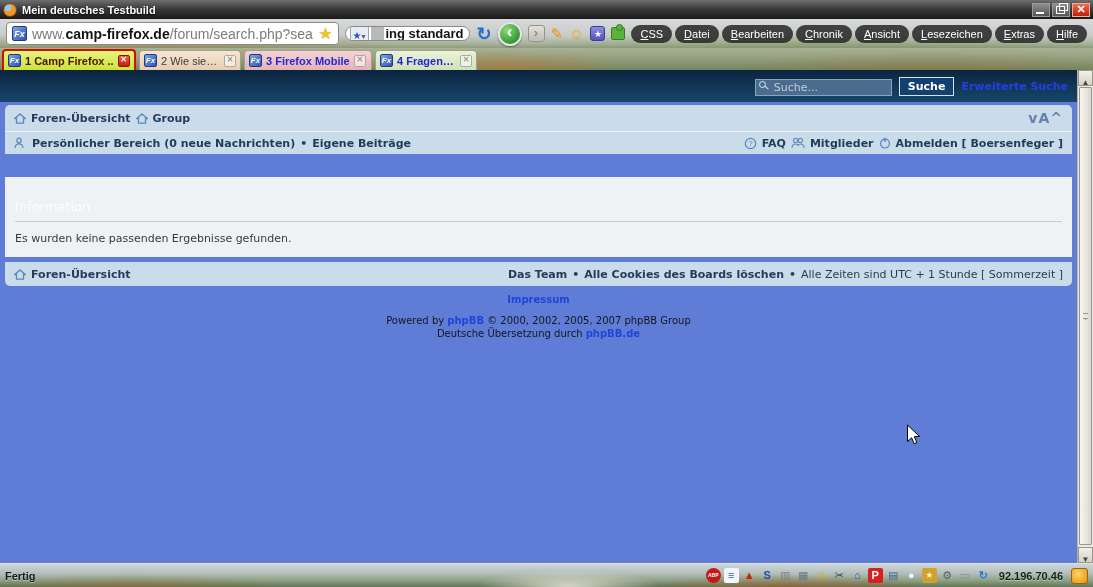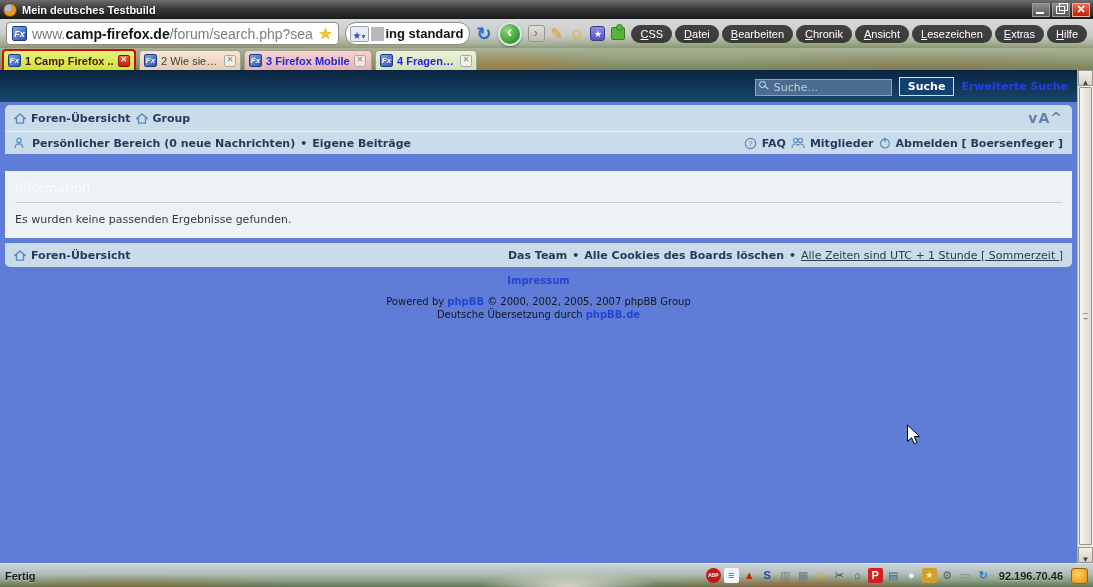--- a/index.html
+++ b/index.html
@@ -45,21 +45,21 @@
   .fx-fav { width:15px; height:15px; flex:0 0 auto; border-radius:2px;
     background:linear-gradient(135deg,#7fa8e0,#3052b4); border:1px solid #1e3a8c;
     color:#fff; font-size:9px; font-style:italic; font-weight:bold; text-align:center; line-height:14px; }
   .fx-fav::before { content:"Fx"; }
   #urlbar .u-prefix, #urlbar .u-path { color:#7c7c7c; }
   #urlbar .u-domain { color:#141414; font-weight:bold; }
   .gold-star { margin-left:auto; color:#f2c431; font-size:16px; text-shadow:0 0 1px #b88a10; }
   .gold-star::before { content:"★"; }
 
   #searchbox {
-    width:142px; height:23px; background:#fff; border:1px solid #8a8a8a; border-radius:11px;
+    width:142px; height:15px; background:#fff; border:1px solid #8a8a8a; border-radius:11px;
     display:flex; align-items:center; padding:0 4px; gap:2px; white-space:nowrap; overflow:hidden;
   }
   .engine-btn { display:flex; align-items:center; border:1px solid #9aa2b4; background:#e8ecf4;
     border-radius:2px; padding:0 2px; height:16px; }
   .engine-star::before { content:"★"; color:#2a50c8; font-size:10px; }
   .engine-caret::before { content:"▾"; color:#49618c; font-size:8px; }
   .sel-block { width:13px; height:14px; background:#b9b9b9; }
   #searchbox .s-text { font-size:13px; font-weight:bold; color:#111; }
 
   .tool-ico { flex:0 0 auto; display:flex; align-items:center; justify-content:center; }
@@ -126,27 +126,27 @@
   #wrap { margin:3px 5px 0 5px; font-family:"DejaVu Sans",sans-serif; }
   .bar { background:#cadbea; padding:0 9px; display:flex; align-items:center;
     justify-content:space-between; font-size:11px; color:#233c5e; }
   .bar .left, .bar .right { display:flex; align-items:center; gap:5px; }
   .bar-link { font-weight:bold; color:#233c5e; }
   #navbar-top { height:27px; border-radius:5px 5px 0 0; border-bottom:1px solid #eef4f9; }
   #navbar-user { height:22px; }
   .font-ctl { color:#6483a8; font-size:14px; font-weight:bold; letter-spacing:1px; }
   .dot-sep { font-weight:bold; }
 
-  #info-panel { margin-top:17px; background:#eef2f5; padding:9px 10px 12px; }
+  #info-panel { margin-top:23px; background:#eef2f5; padding:22px 10px 12px; }
   #info-title { font-size:13px; color:#fbfdfe; font-weight:normal; }
   #info-panel hr { border:none; border-top:1px solid #c9ced4; margin:7px 0 10px; }
   #info-msg { font-size:11px; color:#333a40; }
 
   #navbar-bottom { margin-top:5px; height:24px; border-radius:0 0 5px 5px; }
-  #navbar-bottom .tz { font-weight:normal; color:#2c3c50;text-decoration:underline; }
+  #navbar-bottom .tz { font-weight:normal; color:#2c3c50; }
 
   #credits { text-align:center; margin-top:8px; font-size:10px; color:#16161e; }
   #credits a, .blue-link { color:#2244d6; font-weight:bold; text-decoration:none; }
   #impressum { display:inline-block; margin-bottom:9px; font-size:10px; }
   .credit-line { line-height:13px; }
 
   .svg-ico { flex:0 0 auto; display:inline-block; vertical-align:middle; }
 
   
   #scrollbar { position:absolute; top:70px; right:0; width:16px; height:493px;

